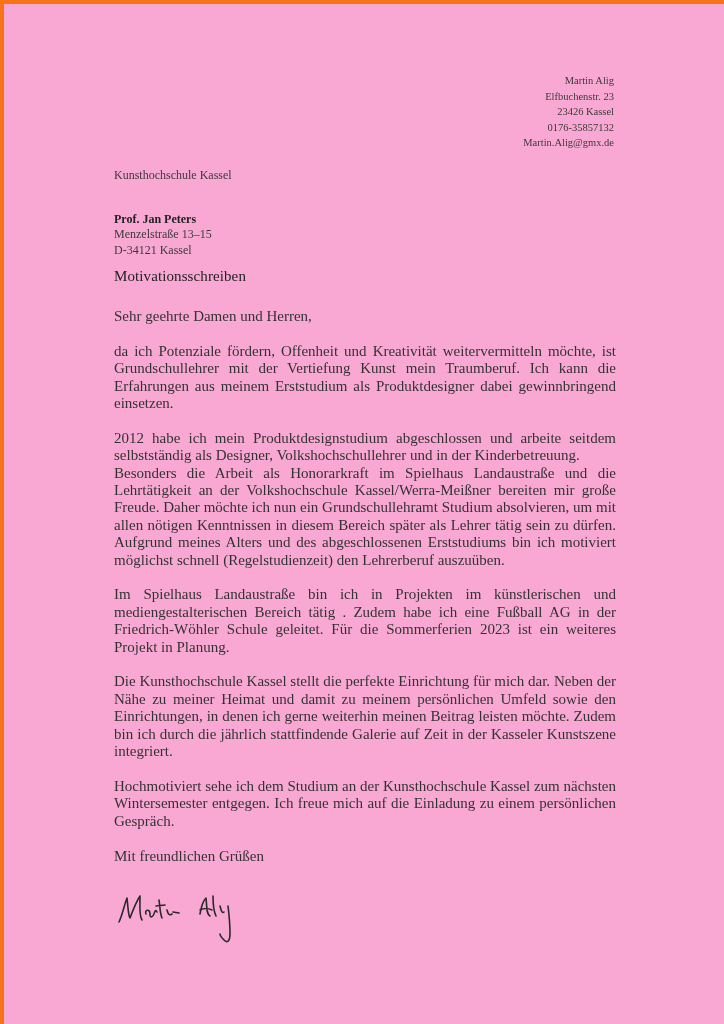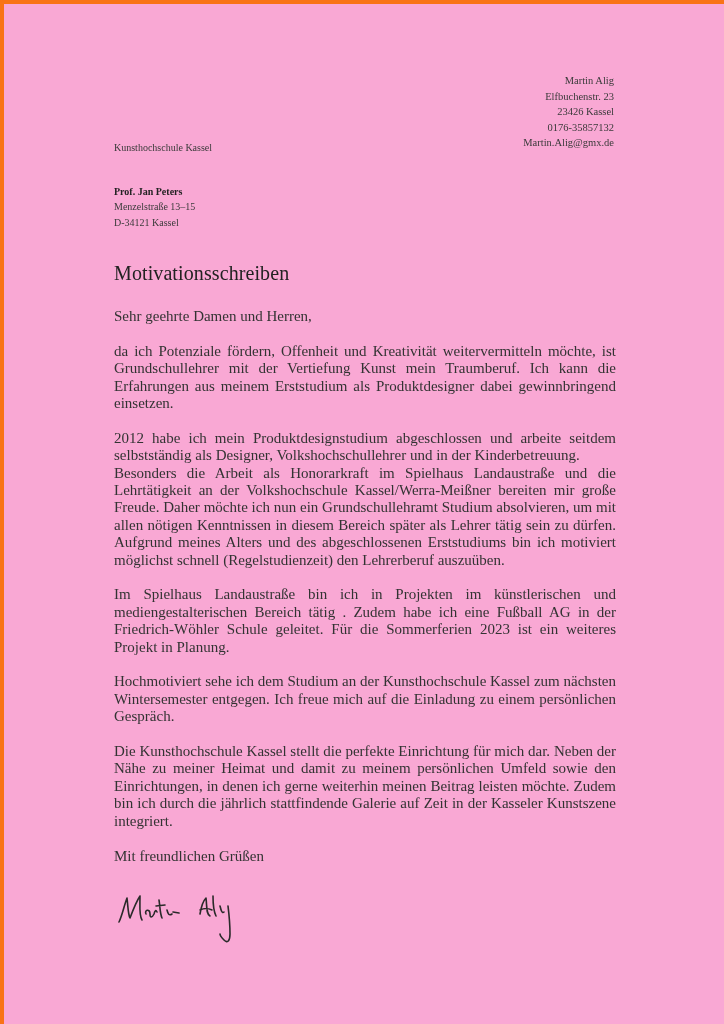--- a/index.html
+++ b/index.html
@@ -15,30 +15,30 @@
     .sender {
       position: absolute;
       right: 110px; top: 69px;
       text-align: right;
       font-size: 10.5px;
       line-height: 15.5px;
       color: #3a3a3a;
     }
     .recipient {
       position: absolute;
-      left: 110px; top: 136px;
-      font-size: 10px;
+      left: 110px; top: 164px;
+      font-size: 12px;
       line-height: 15.5px;
       color: #3a3a3a;
     }
     .recipient .bold { font-weight: bold; color: #222222; margin-top: 28px; }
     .subject {
       position: absolute;
-      left: 110px; top: 258px;
-      font-size: 20px;
+      left: 110px; top: 264px;
+      font-size: 15px;
       color: #222222;
       letter-spacing: 0.1px;
     }
     .body {
       position: absolute;
       left: 110px; top: 304px;
       width: 502px;
       font-size: 15px;
       line-height: 17.4px;
       color: #333333;
@@ -87,25 +87,25 @@
     <p>
       <span class="ln">2012 habe ich mein Produktdesignstudium abgeschlossen und arbeite seitdem selbstständig als Designer, Volkshochschullehrer und in der Kinderbetreuung.</span>
       <span class="ln">Besonders die Arbeit als Honorarkraft im Spielhaus Landaustraße und die Lehrtätigkeit an der Volkshochschule Kassel/Werra-Meißner bereiten mir große Freude. Daher möchte ich nun ein Grundschullehramt Studium absolvieren, um mit allen nötigen Kenntnissen in diesem Bereich später als Lehrer tätig sein zu dürfen. Aufgrund meines Alters und des abgeschlossenen Erststudiums bin ich motiviert möglichst schnell (Regelstudienzeit) den Lehrerberuf auszuüben.</span>
     </p>
 
     <p>
       <span class="ln">Im Spielhaus Landaustraße bin ich in Projekten im künstlerischen und mediengestalterischen Bereich tätig . Zudem habe ich eine Fußball AG in der Friedrich-Wöhler Schule geleitet. Für die Sommerferien 2023 ist ein weiteres Projekt in Planung.</span>
     </p>
 
     <p>
-      <span class="ln">Hochmotiviert sehe ich dem Studium an der Kunsthochschule Kassel zum nächsten Wintersemester entgegen. Ich freue mich auf die Einladung zu einem persönlichen Gespräch.</span>
+      <span class="ln">Die Kunsthochschule Kassel stellt die perfekte Einrichtung für mich dar. Neben der Nähe zu meiner Heimat und damit zu meinem persönlichen Umfeld sowie den Einrichtungen, in denen ich gerne weiterhin meinen Beitrag leisten möchte. Zudem bin ich durch die jährlich stattfindende Galerie auf Zeit in der Kasseler Kunstszene integriert.</span>
     </p>
 
     <p>
-      <span class="ln">Die Kunsthochschule Kassel stellt die perfekte Einrichtung für mich dar. Neben der Nähe zu meiner Heimat und damit zu meinem persönlichen Umfeld sowie den Einrichtungen, in denen ich gerne weiterhin meinen Beitrag leisten möchte. Zudem bin ich durch die jährlich stattfindende Galerie auf Zeit in der Kasseler Kunstszene integriert.</span>
+      <span class="ln">Hochmotiviert sehe ich dem Studium an der Kunsthochschule Kassel zum nächsten Wintersemester entgegen. Ich freue mich auf die Einladung zu einem persönlichen Gespräch.</span>
     </p>
 
     <p class="closing">Mit freundlichen Grüßen</p>
   </div>
 
   <svg class="signature" viewBox="0 0 170 70">
     <g fill="none" stroke="#2a2a2a" stroke-width="1.6" stroke-linecap="round" stroke-linejoin="round">
 
       <path d="M3 34 C6 28, 8 18, 11 10 C12 18, 12 26, 14 30 C17 22, 20 14, 24 8 C24 18, 23 28, 26 32"></path>
 

